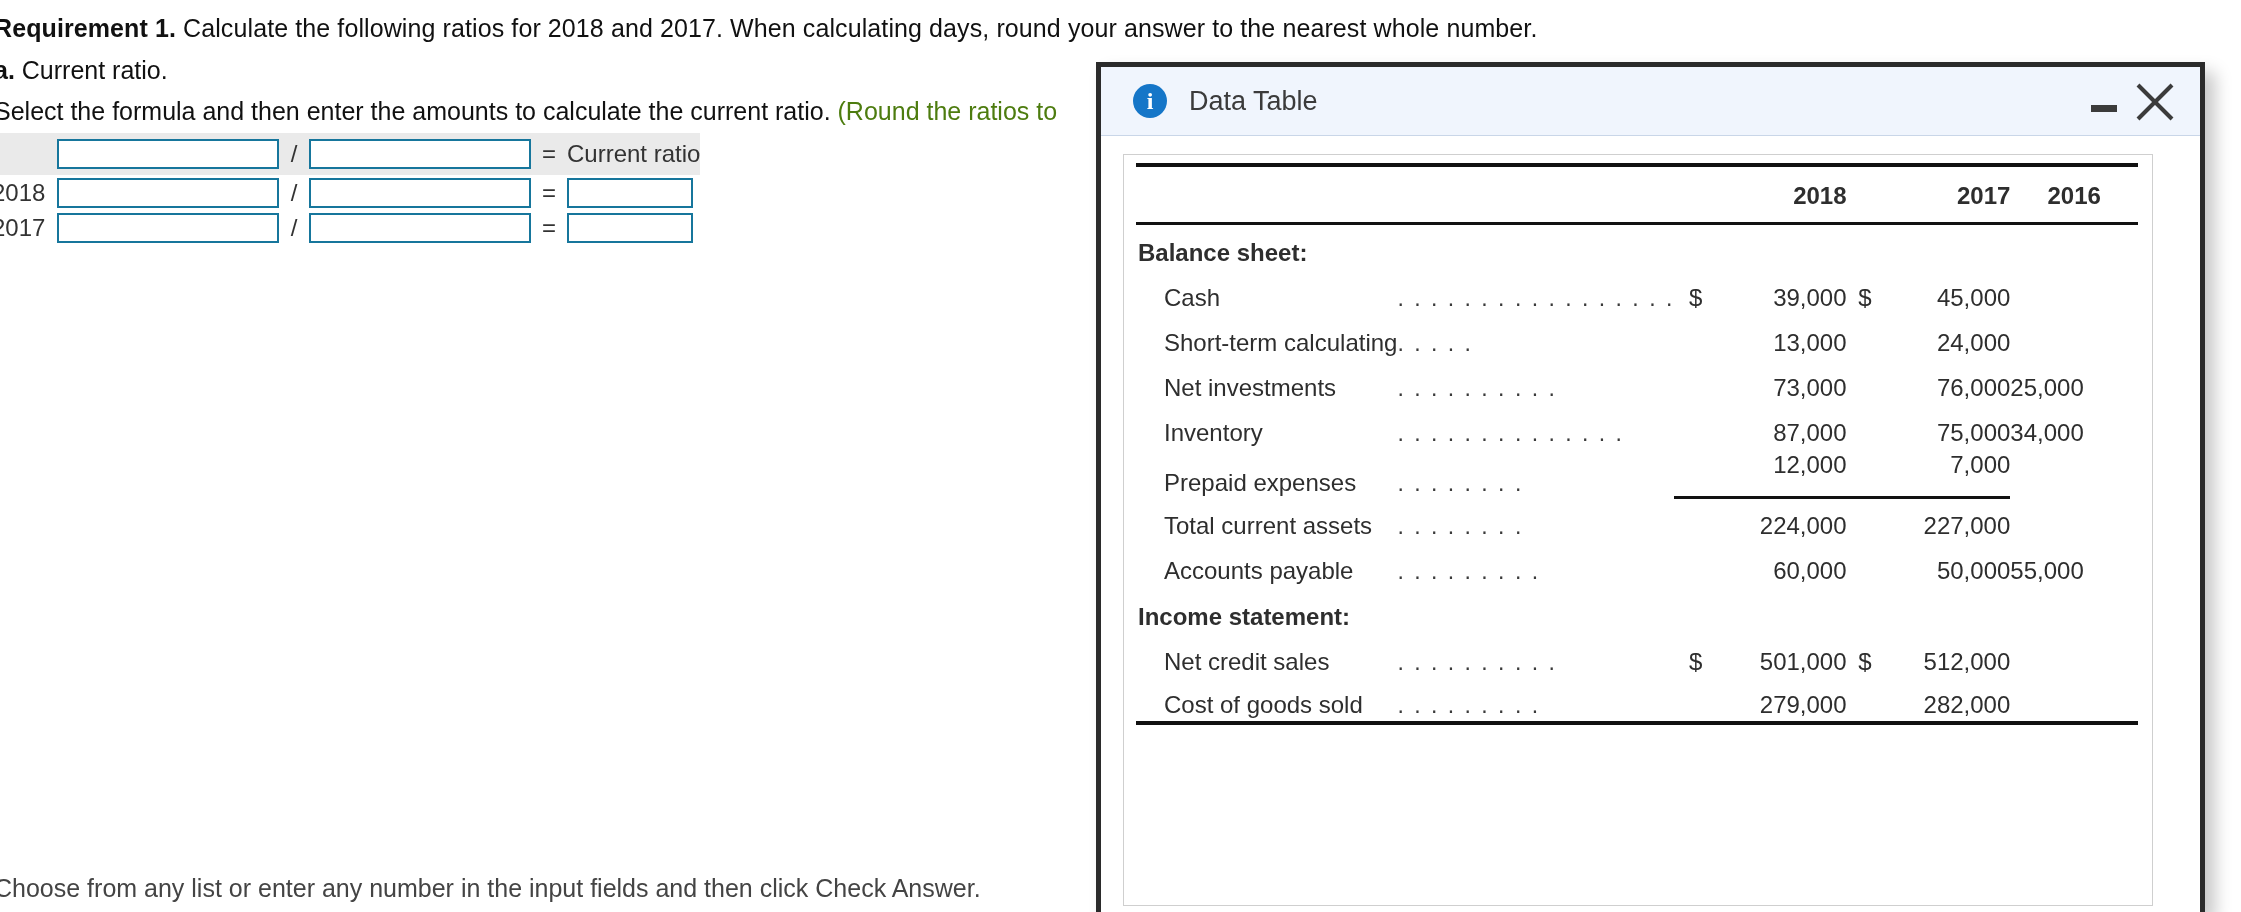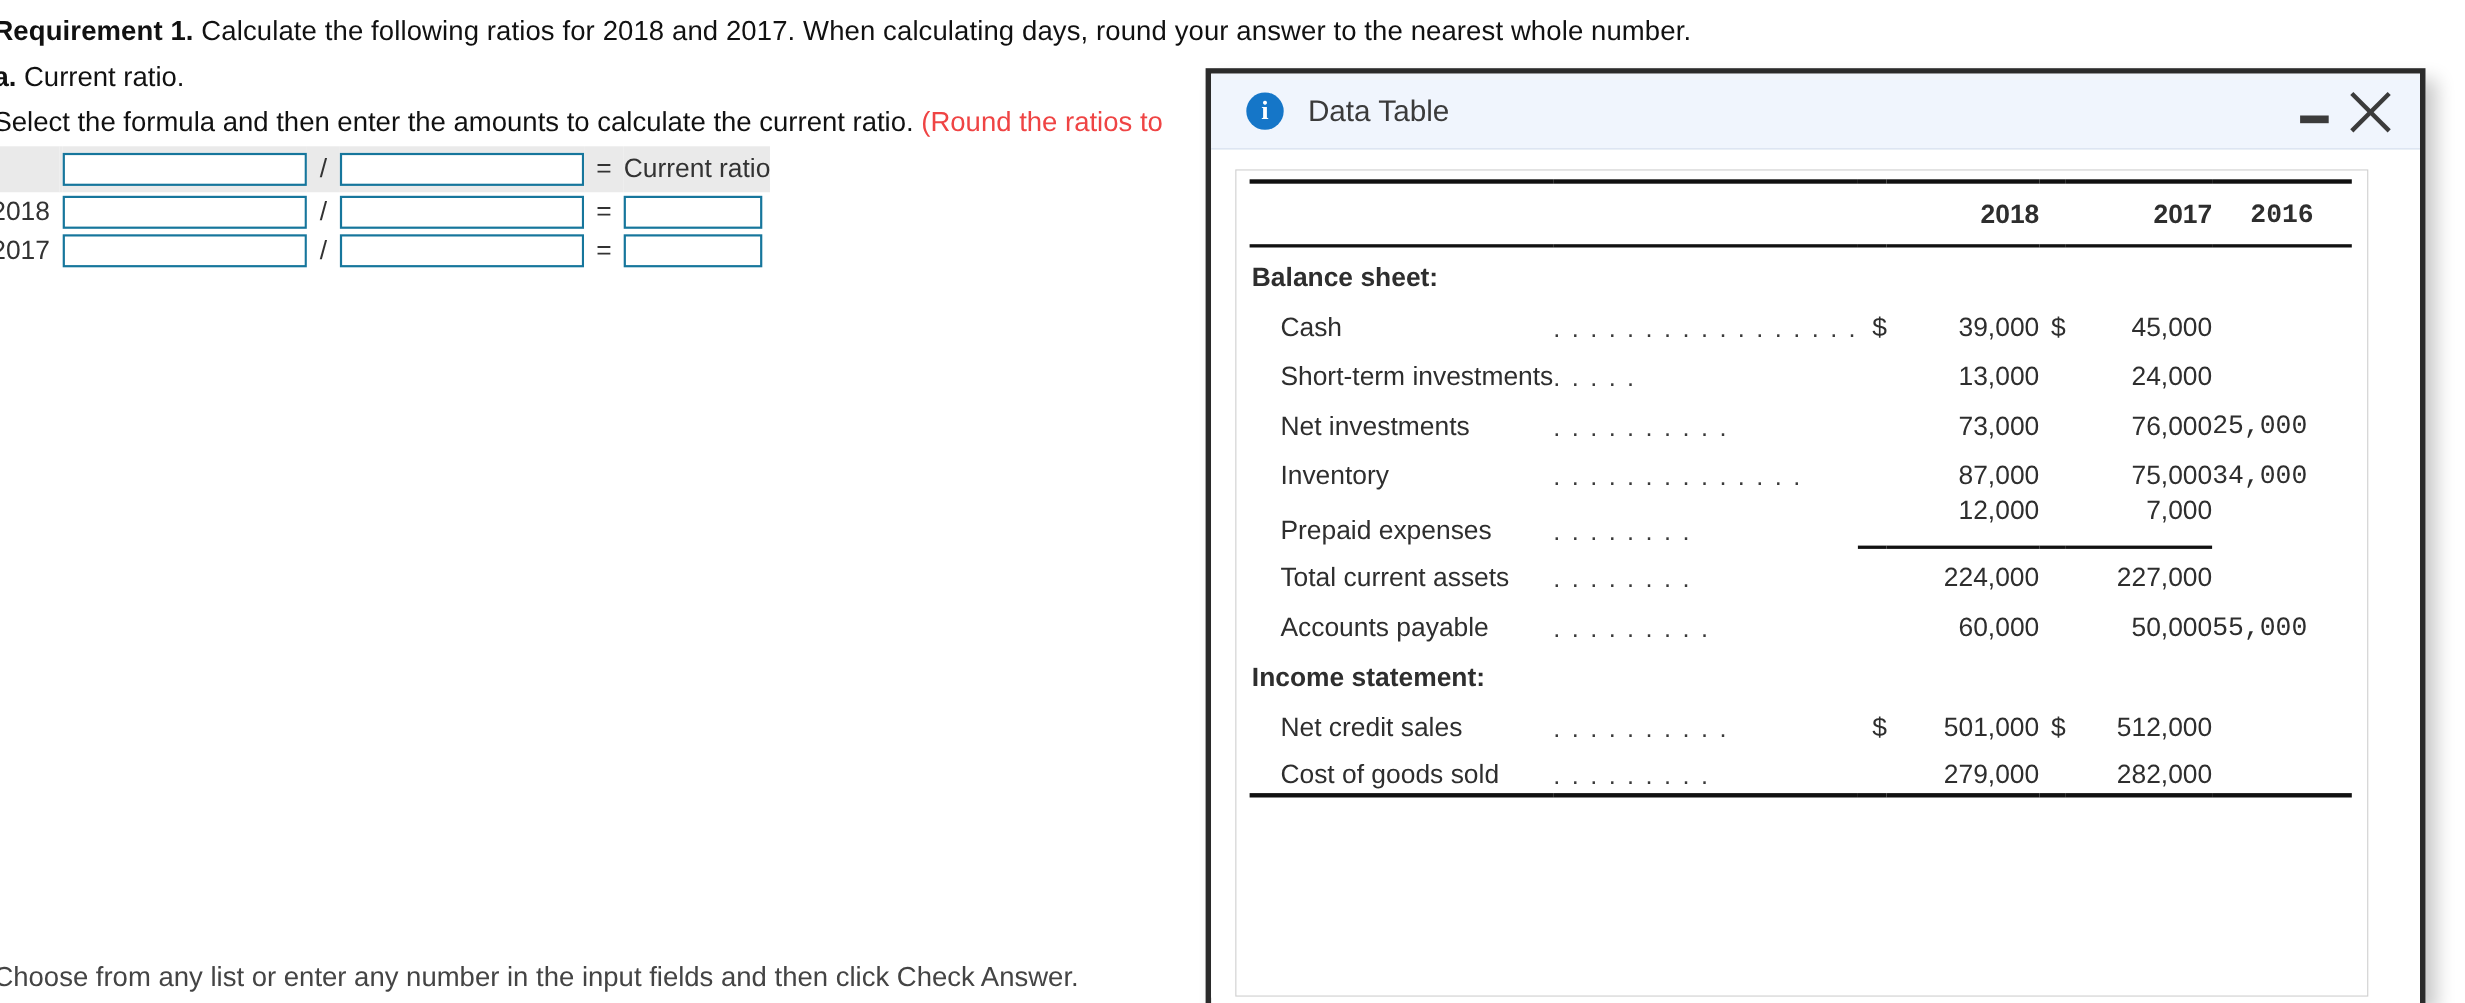--- a/index.html
+++ b/index.html
@@ -23,21 +23,21 @@
   .sub-line {
     position: absolute; left: -6px; top: 56px;
     font-size: 25px; color:#111; white-space: nowrap;
   }
   .sub-line b { font-weight: 700; }
 
   .instr-line {
     position: absolute; left: -6px; top: 97px;
     font-size: 25px; color:#111; white-space: nowrap;
   }
-  .instr-green { color: #ef4444; }
+  .instr-green { color: #4d7c0f; }
 
   
   .formtable {
     position: absolute; left: -8px; top: 133px;
     border-collapse: collapse;
   }
   .formtable td { padding: 0; vertical-align: middle; }
   .fr-head td { background: #eaeaea; height: 42px; }
   .fr-body td { background: #ffffff; height: 35px; }
 
@@ -124,21 +124,21 @@
   .fin .rule-top td { border-top: 4px solid #111; height: 7px; }
   .fin .hdr td { font-weight: 700; text-align: center; padding-bottom: 8px; height: 46px; }
   .fin .rule-under td { border-bottom: 3px solid #111; height: 5px; }
 
   .c-label { width: 250px; text-align: left !important; }
   .c-dots  { width: 210px; text-align: left !important; font-size: 23px; letter-spacing: 2px; color:#3a3a3a; }
   .c-ds    { width: 34px;  text-align: right !important; }
   .c-2018  { width: 168px; text-align: right !important; }
   .c-ds2   { width: 30px;  text-align: right !important; }
   .c-2017  { width: 160px; text-align: right !important; }
-  .c-2016  { width: 150px; text-align: left; font-family: Liberation Mono, monospace; }
+  .c-2016  { width: 150px; text-align: left; }
 
   .fin tr.row td { height: 45px; padding-bottom: 2px; }
   .fin tr.row .c-label { padding-left: 28px; }
   .fin tr.section td { height: 46px; font-weight: 700; padding-bottom: 2px; }
   .fin tr.section .c-label { padding-left: 2px; }
 
   .under { border-bottom: 3px solid #111; }
   .fin tr.prepaid td { height: 48px; vertical-align: top; padding-top: 2px; }
 
   .fin .rule-bottom td { border-top: 4px solid #111; height: 6px; }
@@ -274,21 +274,21 @@
             <td class="c-label">Cash</td>
             <td class="c-dots">. . . . . . . . . . . . . . . . .</td>
             <td class="c-ds">$</td>
             <td class="c-2018">39,000</td>
             <td class="c-ds2">$</td>
             <td class="c-2017">45,000</td>
             <td class="c-2016"></td>
           </tr>
 
           <tr class="row">
-            <td class="c-label">Short-term investments</td>
+            <td class="c-label">Short-term calculating</td>
             <td class="c-dots">. . . . .</td>
             <td class="c-ds"></td>
             <td class="c-2018">13,000</td>
             <td class="c-ds2"></td>
             <td class="c-2017">24,000</td>
             <td class="c-2016"></td>
           </tr>
 
           <tr class="row">
             <td class="c-label">Net investments</td>

